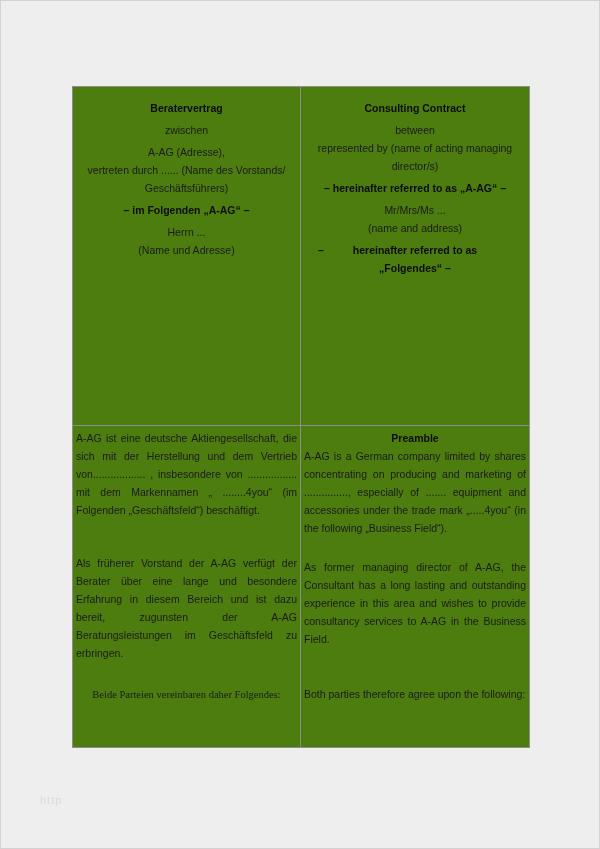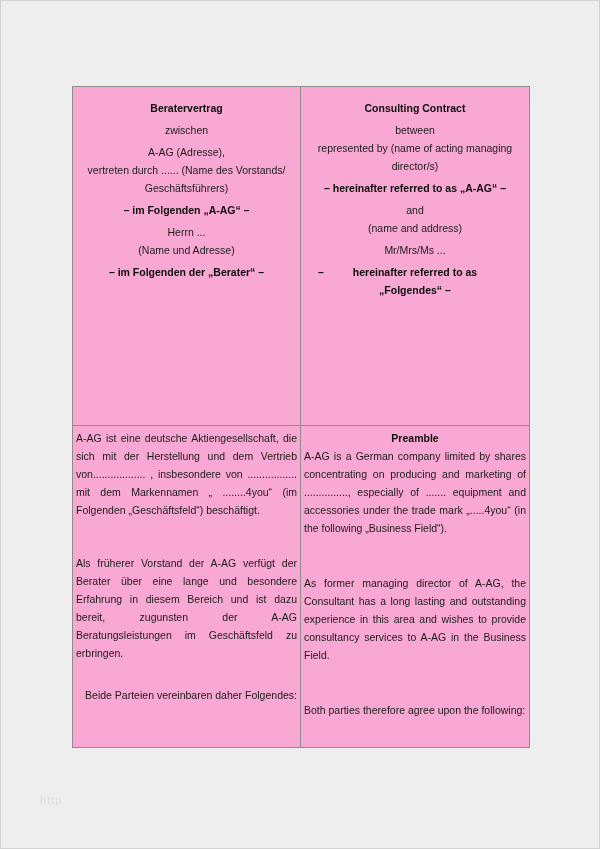--- a/index.html
+++ b/index.html
@@ -20,21 +20,21 @@
     position: absolute;
     left: 72px;
     top: 86px;
     width: 458px;
     height: 662px;
     box-sizing: border-box;
     border: 1px solid #8d8d8d;
     display: grid;
     grid-template-columns: 1fr 1fr;
     grid-template-rows: 339px 1fr;
-    background: #f9a8d4;
+    background: #4d7c0f;
   }
   .cell {
     box-sizing: border-box;
     padding: 0 3px;
     font-size: 10.5px;
     line-height: 18px;
     overflow: hidden;
   }
   .cell.left  { border-right: 1px solid #8d8d8d; }
   .cell.top   { border-bottom: 1px solid #8d8d8d; padding-top: 12px; text-align: center; }
@@ -45,22 +45,22 @@
   .ref2 .dash {
     position: absolute;
     left: 14px;
     top: 0;
   }
   .cell.bottom { padding-top: 3px; }
   .heading { text-align: center; }
   .para { text-align: justify; }
   .para-1 { }
   .col-de .para-2 { margin-top: 35px; }
-  .col-de .para-3 { margin-top: 24px; text-align: right; }
-  .col-en .para-2 { margin-top: 37px; }
+  .col-de .para-3 { margin-top: 24px; text-align: center; font-family: Liberation Serif, serif; }
+  .col-en .para-2 { margin-top: 21px; }
   .col-en .para-3 { margin-top: 37px; }
   .watermark {
     position: absolute;
     left: 40px;
     top: 794px;
     font-size: 11px;
     letter-spacing: 1px;
     color: #dcdcdc;
   }
 </style>
@@ -71,32 +71,30 @@
 
   <div class="cell top left col-de">
     <div class="line b">Beratervertrag</div>
     <div class="line gap">zwischen</div>
     <div class="line gap">A-AG (Adresse),</div>
     <div class="line">vertreten durch ...... (Name des Vorstands/</div>
     <div class="line">Geschäftsführers)</div>
     <div class="line gap b">– im Folgenden „A-AG“ –</div>
     <div class="line gap">Herrn ...</div>
     <div class="line">(Name und Adresse)</div>
-    <div class="line gap b">– im Folgenden der „Berater“ –</div>
   </div>
 
   <div class="cell top col-en">
     <div class="line b">Consulting Contract</div>
     <div class="line gap">between</div>
     <div class="line">represented by (name of acting managing</div>
     <div class="line">director/s)</div>
     <div class="line gap b">– hereinafter referred to as „A-AG“ –</div>
-    <div class="line gap">and</div>
+    <div class="line gap">Mr/Mrs/Ms ...</div>
     <div class="line">(name and address)</div>
-    <div class="line gap">Mr/Mrs/Ms ...</div>
     <div class="line gap b ref2">
       <span class="dash">–</span>
       <span>hereinafter referred to as</span>
     </div>
     <div class="line b">„Folgendes“ –</div>
   </div>
 
   <div class="cell bottom left col-de">
     <div class="para para-1">A-AG ist eine deutsche Aktiengesellschaft, die sich mit der Herstellung und dem Vertrieb von.................. , insbesondere von ................. mit dem Markennamen „ ........4you“ (im Folgenden „Geschäftsfeld“) beschäftigt.</div>
     <div class="para para-2">Als früherer Vorstand der A-AG verfügt der Berater über eine lange und besondere Erfahrung in diesem Bereich und ist dazu bereit, zugunsten der A-AG Beratungsleistungen im Geschäftsfeld zu erbringen.</div>

